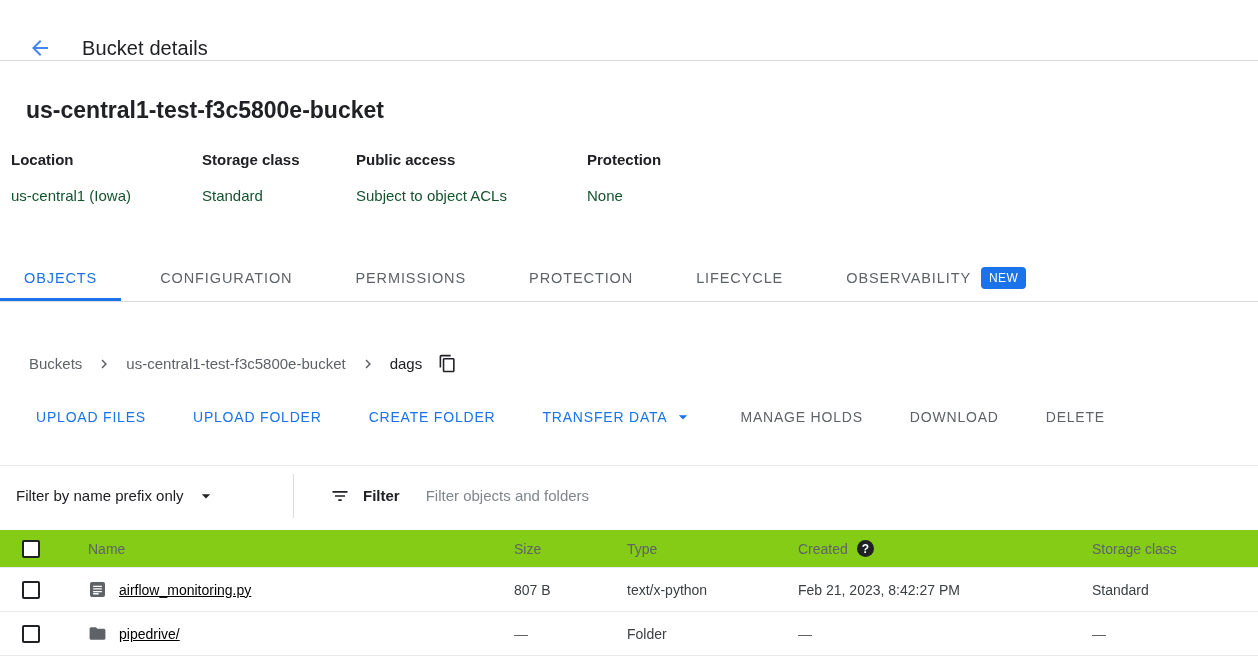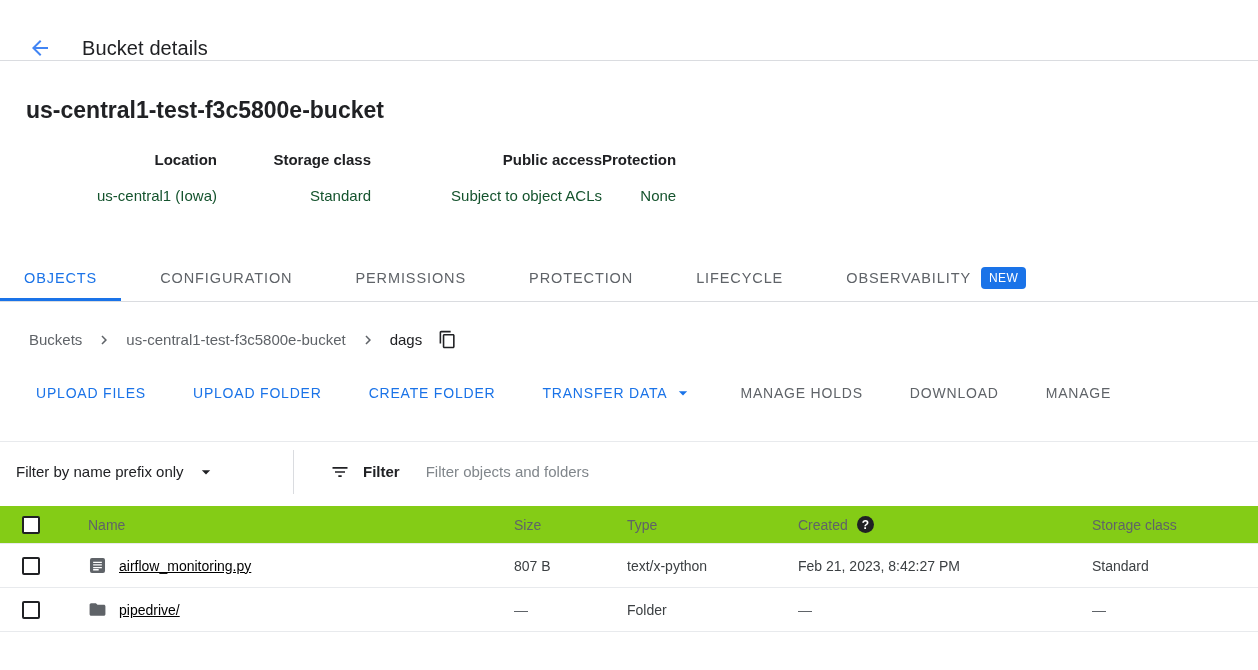--- a/index.html
+++ b/index.html
@@ -7,41 +7,41 @@
   body { font-family: "Liberation Sans", sans-serif; color: #202124; }
 
   
   .topbar { height: 61px; display: flex; align-items: flex-end; padding: 0 28px; gap: 30px;
             border-bottom: 1px solid #dadce0; background: #fff; }
   .back-btn { width: 24px; height: 24px; color: #4285f4; cursor: pointer; display: flex; }
   .topbar-title { font-size: 20px; font-weight: 500; color: #202124; letter-spacing: .1px; }
 
   
   .bucket-name { margin: 36px 0 0 26px; font-size: 23px; font-weight: 700; color: #202124; }
-  .meta { display: flex; margin: 27px 0 0 26px; text-align: right; }
+  .meta { display: flex; margin: 27px 0 0 11px; }
   .meta-col { display: flex; flex-direction: column; }
   .meta-col:nth-child(1){ width: 191px; }
   .meta-col:nth-child(2){ width: 154px; }
   .meta-col:nth-child(3){ width: 231px; }
   .meta-label { font-size: 15px; font-weight: 700; color: #202124; }
   .meta-value { font-size: 15px; color: #14532d; margin-top: 19px; }
 
   
   .tabs { display: flex; margin-top: 50px; border-bottom: 1px solid #dadce0; align-items: stretch; }
   .tab { position: relative; display: flex; align-items: center; gap: 10px; padding: 0 24px;
          height: 47px; margin-right: 15px; font-size: 14.5px; font-weight: 500; letter-spacing: .9px;
          color: #5f6368; cursor: pointer; text-decoration: none; }
   .tab.active { color: #1a73e8; }
   .tab.active::after { content: ""; position: absolute; left: 0; right: 0; bottom: 0; height: 3px;
                        background: #1a73e8; }
   .badge { background: #1a73e8; color: #ffffff; font-size: 12px; font-weight: 500; letter-spacing: .4px;
            padding: 4px 8px; border-radius: 4px; }
 
   
-  .crumbs { display: flex; align-items: center; margin: 28px 0 0 29px; font-size: 15px; gap: 13px; }
+  .crumbs { display: flex; align-items: center; margin: 52px 0 0 29px; font-size: 15px; gap: 13px; }
   .crumb { color: #5f6368; cursor: pointer; }
   .crumb.current { color: #202124; font-weight: 500; cursor: default; }
   .crumb-sep { width: 18px; height: 18px; color: #5f6368; display: flex; }
   .copy-btn { width: 19px; height: 19px; color: #202124; cursor: pointer; margin-left: 3px; display: flex; }
 
   
   .toolbar { display: flex; align-items: center; margin-top: 29px; padding-left: 36px; gap: 47px; height: 30px; }
   .tb-btn { border: none; background: none; font-family: inherit; font-size: 14px; font-weight: 500;
             letter-spacing: .8px; color: #1a73e8; cursor: pointer; display: flex; align-items: center;
             gap: 6px; padding: 0; }
@@ -175,21 +175,21 @@
         </svg>
     </span>
   </button>
   <button class="tb-btn disabled">
       <span>MANAGE HOLDS</span>
     </button>
   <button class="tb-btn disabled">
       <span>DOWNLOAD</span>
     </button>
   <button class="tb-btn disabled">
-      <span>MANAGE</span>
+      <span>DELETE</span>
     </button>
 </div>
 
 <div class="filterbar">
   <div class="scope-dd">
     <span>Filter by name prefix only</span>
     <span class="caret">
       <svg viewBox="0 0 24 24" width="20" height="20" fill="currentColor">
           <path d="M7 10l5 5 5-5z"></path>
         </svg>

